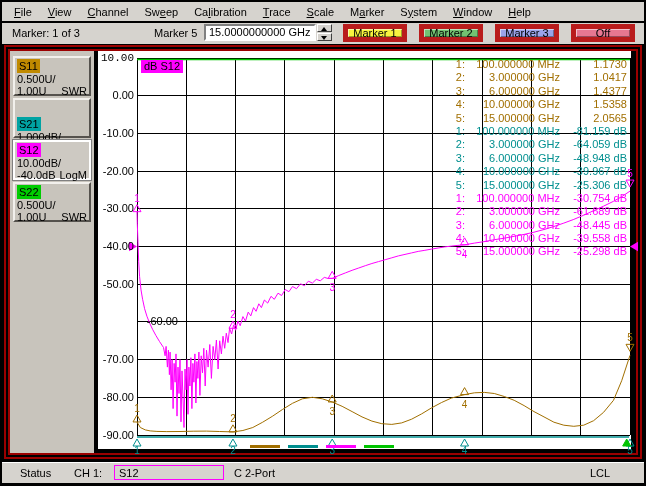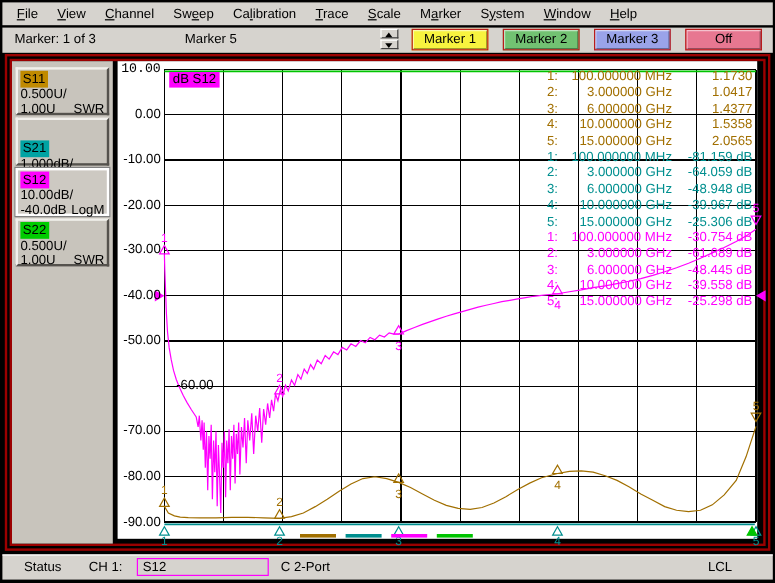--- a/index.html
+++ b/index.html
@@ -22,21 +22,21 @@
     line-height:13px;padding-left:3px;overflow:hidden;white-space:nowrap;}
   .spinner{position:absolute;left:315px;top:1px;width:15px;height:17px;}
   .spin-btn{position:absolute;left:0;width:15px;height:8px;background:#d6d3ce;
     border:1px solid;border-color:#fff #404040 #404040 #fff;box-sizing:border-box;}
   .spin-up{top:0;} .spin-dn{top:9px;}
   .spin-arrow-up{position:absolute;left:3px;top:2px;width:0;height:0;
     border-left:3px solid transparent;border-right:3px solid transparent;border-bottom:4px solid #000;}
   .spin-arrow-dn{position:absolute;left:3px;top:2px;width:0;height:0;
     border-left:3px solid transparent;border-right:3px solid transparent;border-top:4px solid #000;}
   .mk-btn{position:absolute;top:1px;width:64px;height:18px;box-sizing:border-box;
-    border:1px solid #b91c1c;display:flex;align-items:center;justify-content:center;
+    border:5px solid #b91c1c;display:flex;align-items:center;justify-content:center;
     box-shadow:inset 1px 1px 0 rgba(255,255,255,.55), inset -1px -1px 0 rgba(0,0,0,.35);
     cursor:default;white-space:nowrap;}
   
   .frame-outer{position:absolute;left:4px;top:45px;width:638px;height:414px;box-sizing:border-box;
     border:2px solid #9b0000;background:#000;}
   .frame-inner{position:absolute;left:2px;top:2px;width:630px;height:406px;box-sizing:border-box;
     border:2px solid #9b0000;background:#000;}
   
   .sidebar{position:absolute;left:0px;top:0px;width:84px;height:402px;background:#c8c4bc;}
   .tr-btn{position:absolute;left:3px;width:78px;height:40px;background:#c8c4bc;box-sizing:border-box;
@@ -79,20 +79,21 @@
     <span class="menu-item"><u>S</u><span>c</span><span>a</span><span>l</span><span>e</span></span>
     <span class="menu-item"><span>M</span><u>a</u><span>r</span><span>k</span><span>e</span><span>r</span></span>
     <span class="menu-item"><span>S</span><u>y</u><span>s</span><span>t</span><span>e</span><span>m</span></span>
     <span class="menu-item"><u>W</u><span>i</span><span>n</span><span>d</span><span>o</span><span>w</span></span>
     <span class="menu-item"><u>H</u><span>e</span><span>l</span><span>p</span></span>
   </div>
 
 <div class="toolbar">
   <span class="tb-text" style="left:10px">Marker: 1 of 3</span>
   <span class="tb-text" style="left:152px">Marker 5</span>
+  <div class="m5-input">15.0000000000 GHz</div>
   <div class="spinner">
     <div class="spin-btn spin-up">
         <span class="spin-arrow-up"></span>
       </div>
     <div class="spin-btn spin-dn">
         <span class="spin-arrow-dn"></span>
       </div>
   </div>
   <div>
       <div class="mk-btn" style="left: 341px; background: rgb(247, 243, 63);">Marker 1</div>

